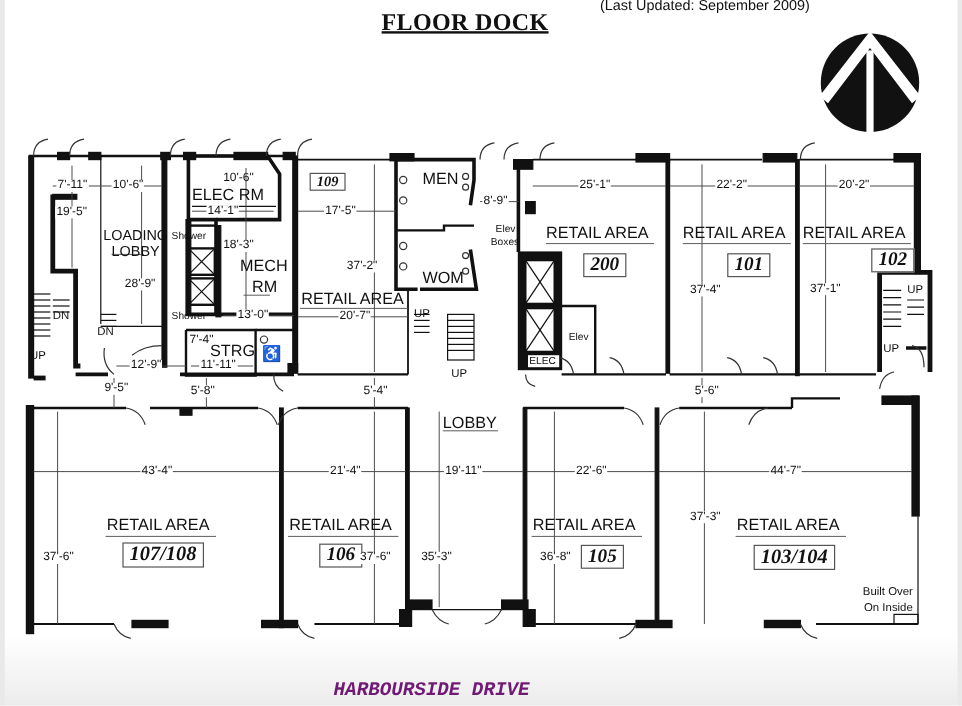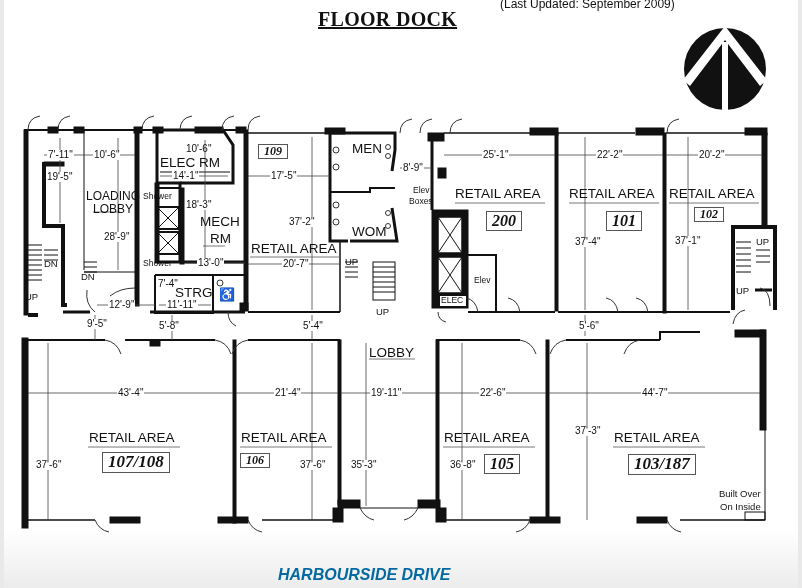--- a/index.html
+++ b/index.html
@@ -15,22 +15,22 @@
     position: absolute; left: 318px; top: 8px;
     font-family: "Liberation Serif", serif; font-weight: bold; font-size: 20px;
     text-decoration: underline; letter-spacing: 0.3px; color: #111;
   }
   .updated {
     position: absolute; left: 500px; top: -3px;
     font-size: 12px; color: #111;
   }
   .street {
     position: absolute; left: 278px; top: 566px;
-    font-family: Liberation Sans, sans-serif; font-weight: bold; font-style: italic;
-    font-size: 16px; color: #0369a1;
+    font-family: Liberation Mono, monospace; font-weight: bold; font-style: italic;
+    font-size: 16px; color: #701a75;
   }
   svg.plan { position: absolute; left: 0; top: 0; }
   .lbl { position: absolute; font-size: 12px; color: #111; white-space: nowrap; line-height: 1; }
   .lbl.big { font-size: 13.5px; }
   .lbl.small { font-size: 9.5px; }
   .lbl.tiny { font-size: 8.5px; }
   .lbl.ul { text-decoration-color: #555; }
   .unit {
     position: absolute; font-family: "Liberation Serif", serif; font-weight: bold; font-style: italic;
     font-size: 17px; border: 1px solid #555; padding: 0 5px; background: #fff; line-height: 1.1;
@@ -378,21 +378,21 @@
 <div class="region">
   <div class="dim" style="left:596px;top:150px">22'-2"</div>
   <div class="lbl big" style="left:569px;top:187px">RETAIL AREA</div>
   <div class="unit" style="left:606px;top:211px;font-size:16px">101</div>
   <div class="dim" style="left:574px;top:237px">37'-4"</div>
 </div>
 
 <div class="region">
   <div class="dim" style="left:698px;top:150px">20'-2"</div>
   <div class="lbl big" style="left:669px;top:187px">RETAIL AREA</div>
-  <div class="unit" style="left:694px;top:207px;font-size:12px">102</div>
+  <div class="unit" style="left:726px;top:207px;font-size:16px">102</div>
   <div class="dim" style="left:674px;top:236px">37'-1"</div>
 </div>
 
 <div class="dim" style="left:108px;top:300px">12'-9"</div>
 <div class="dim" style="left:86px;top:319px">9'-5"</div>
 <div class="dim" style="left:158px;top:321px">5'-8"</div>
 <div class="dim" style="left:302px;top:321px">5'-4"</div>
 <div class="dim" style="left:578px;top:321px">5'-6"</div>
 
 <div class="region">
@@ -404,33 +404,33 @@
 <div class="region">
   <div class="dim" style="left:117px;top:388px">43'-4"</div>
   <div class="lbl big" style="left:89px;top:431px">RETAIL AREA</div>
   <div class="unit" style="left:102px;top:452px">107/108</div>
   <div class="dim" style="left:35px;top:460px">37'-6"</div>
 </div>
 
 <div class="region">
   <div class="dim" style="left:274px;top:388px">21'-4"</div>
   <div class="lbl big" style="left:241px;top:431px">RETAIL AREA</div>
-  <div class="unit" style="left:240px;top:453px;font-size:12px">106</div>
+  <div class="unit" style="left:266px;top:453px;font-size:16px">106</div>
   <div class="dim" style="left:299px;top:460px">37'-6"</div>
 </div>
 
 <div class="region">
   <div class="dim" style="left:479px;top:388px">22'-6"</div>
   <div class="lbl big" style="left:444px;top:431px">RETAIL AREA</div>
   <div class="unit" style="left:484px;top:454px;font-size:16px">105</div>
   <div class="dim" style="left:449px;top:460px">36'-8"</div>
 </div>
 
 <div class="region">
   <div class="dim" style="left:641px;top:388px">44'-7"</div>
   <div class="dim" style="left:574px;top:426px">37'-3"</div>
   <div class="lbl big" style="left:614px;top:431px">RETAIL AREA</div>
-  <div class="unit" style="left:628px;top:454px">103/187</div>
+  <div class="unit" style="left:628px;top:454px">103/104</div>
   <div class="lbl small" style="left:719px;top:489px">Built Over</div>
   <div class="lbl small" style="left:720px;top:502px">On Inside</div>
 </div>
 
 <div class="street">HARBOURSIDE DRIVE</div>
 
 </body></html>

